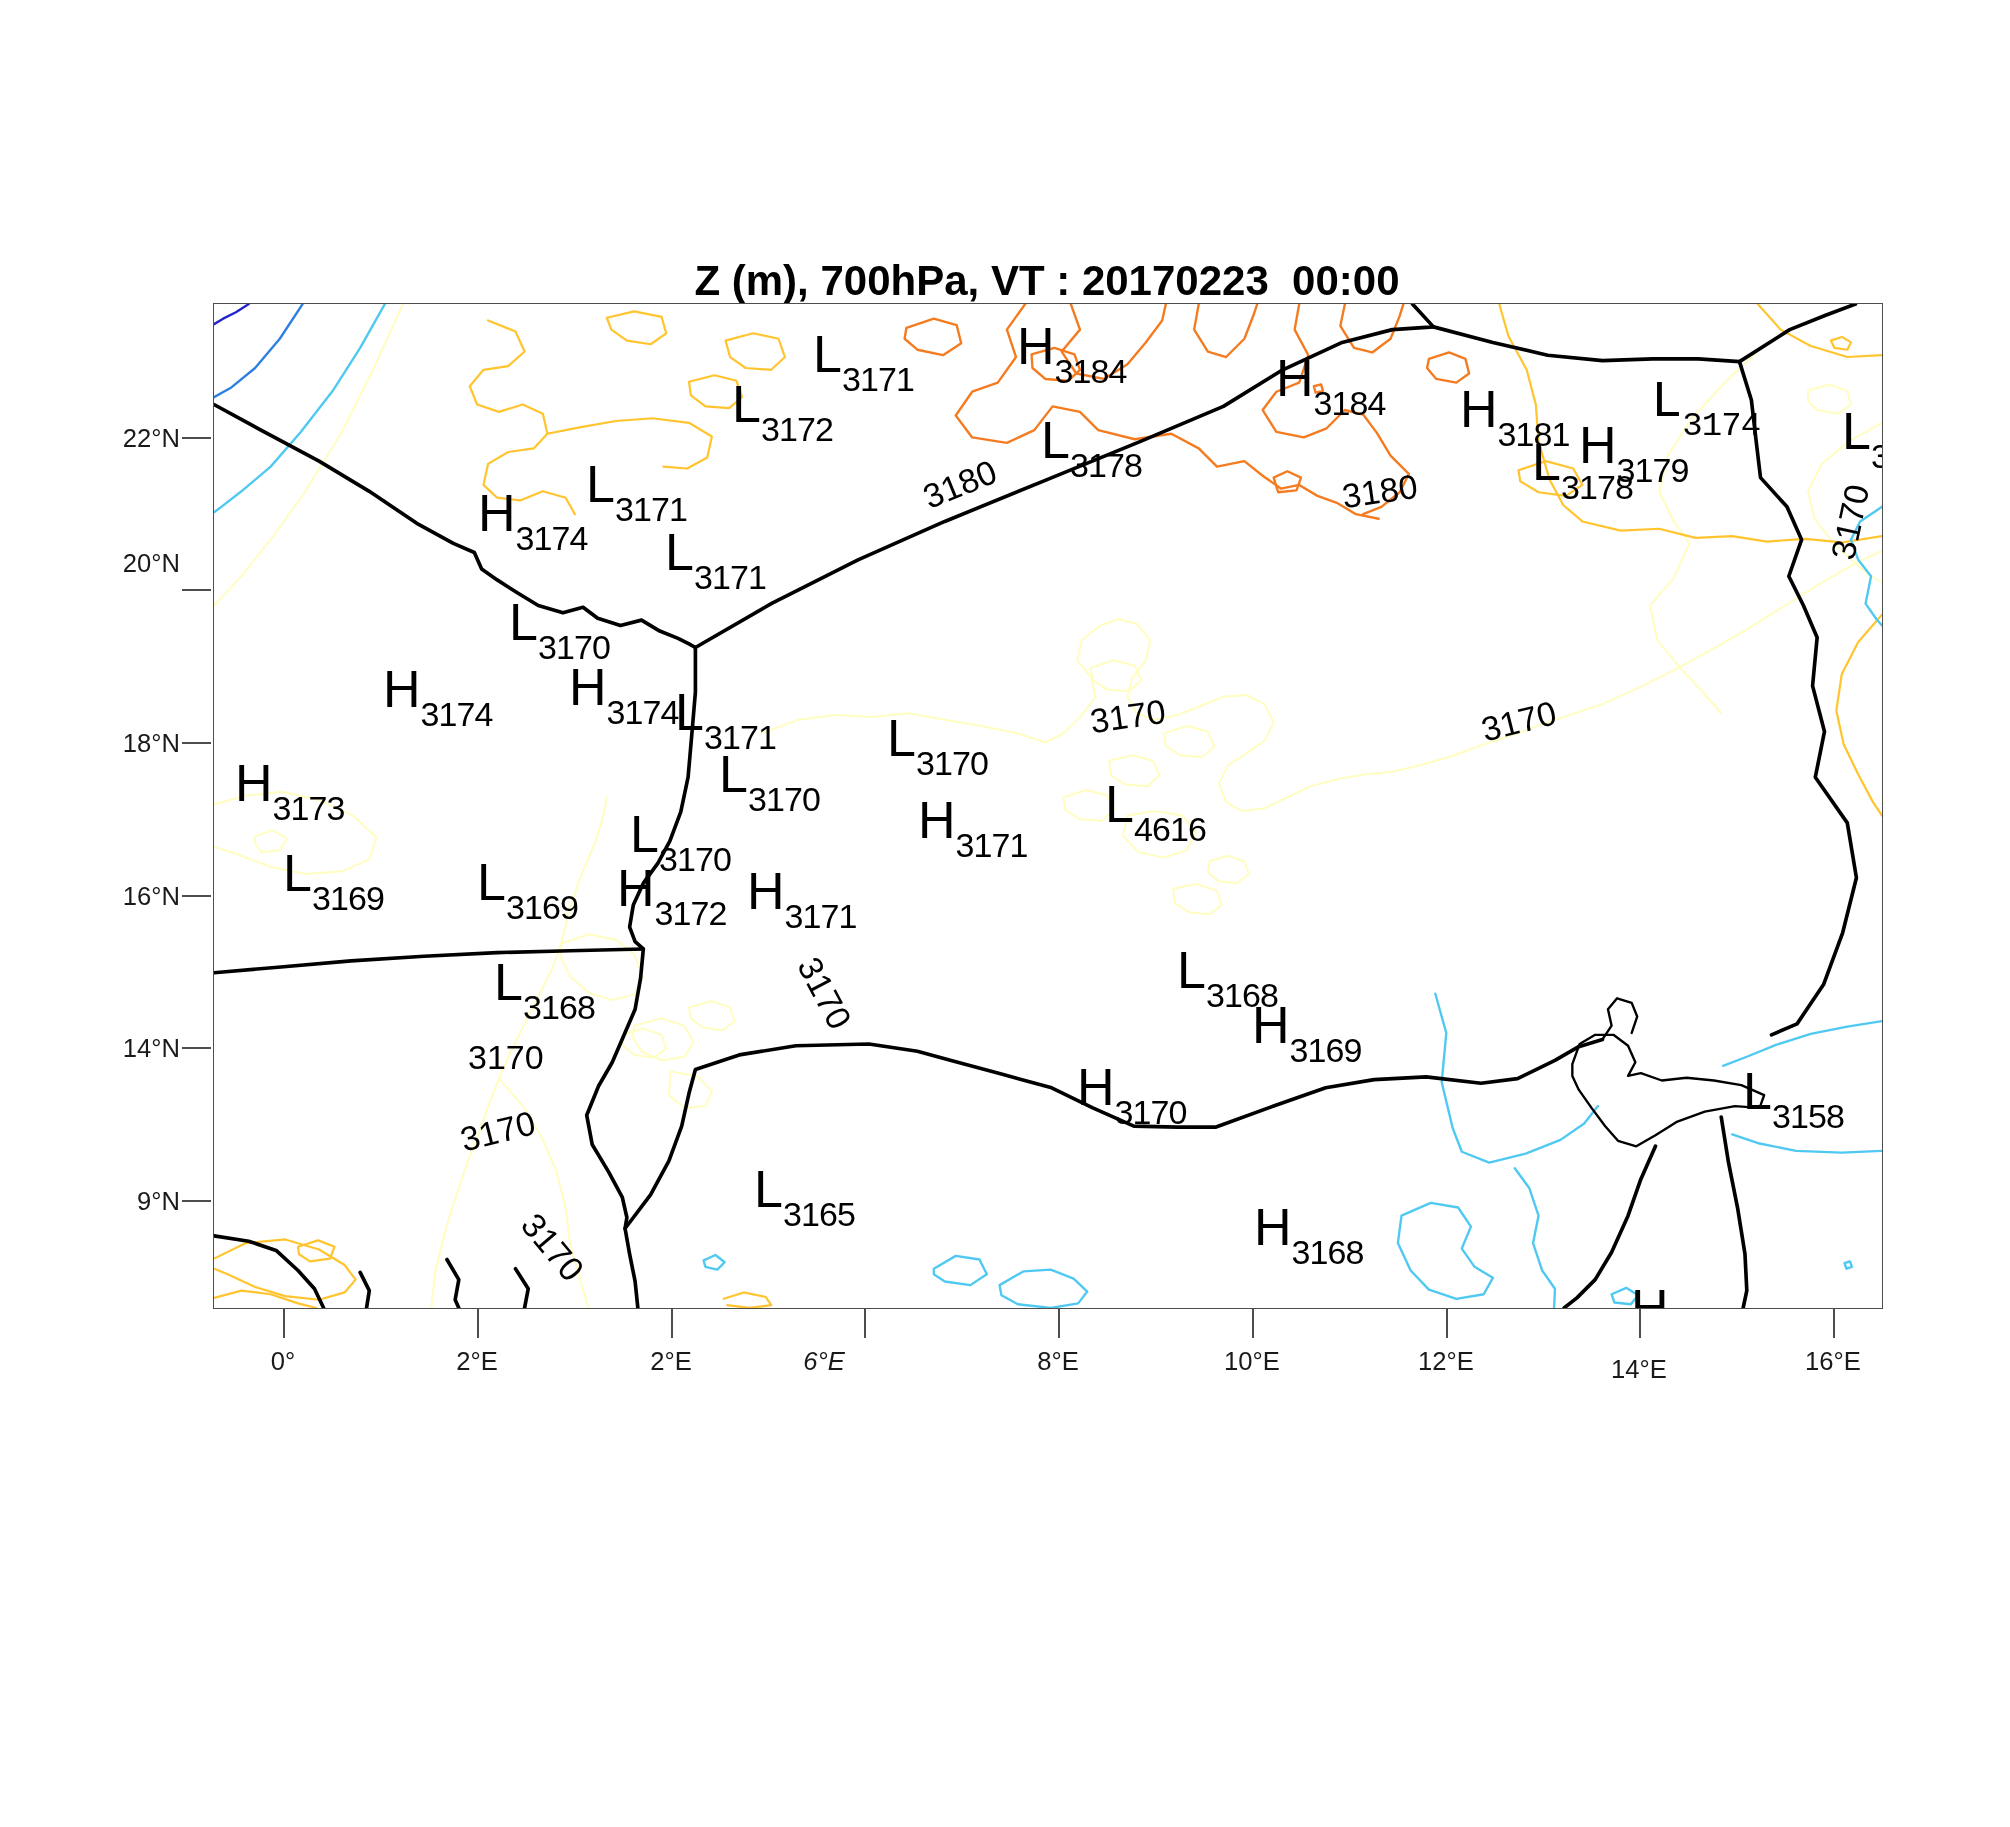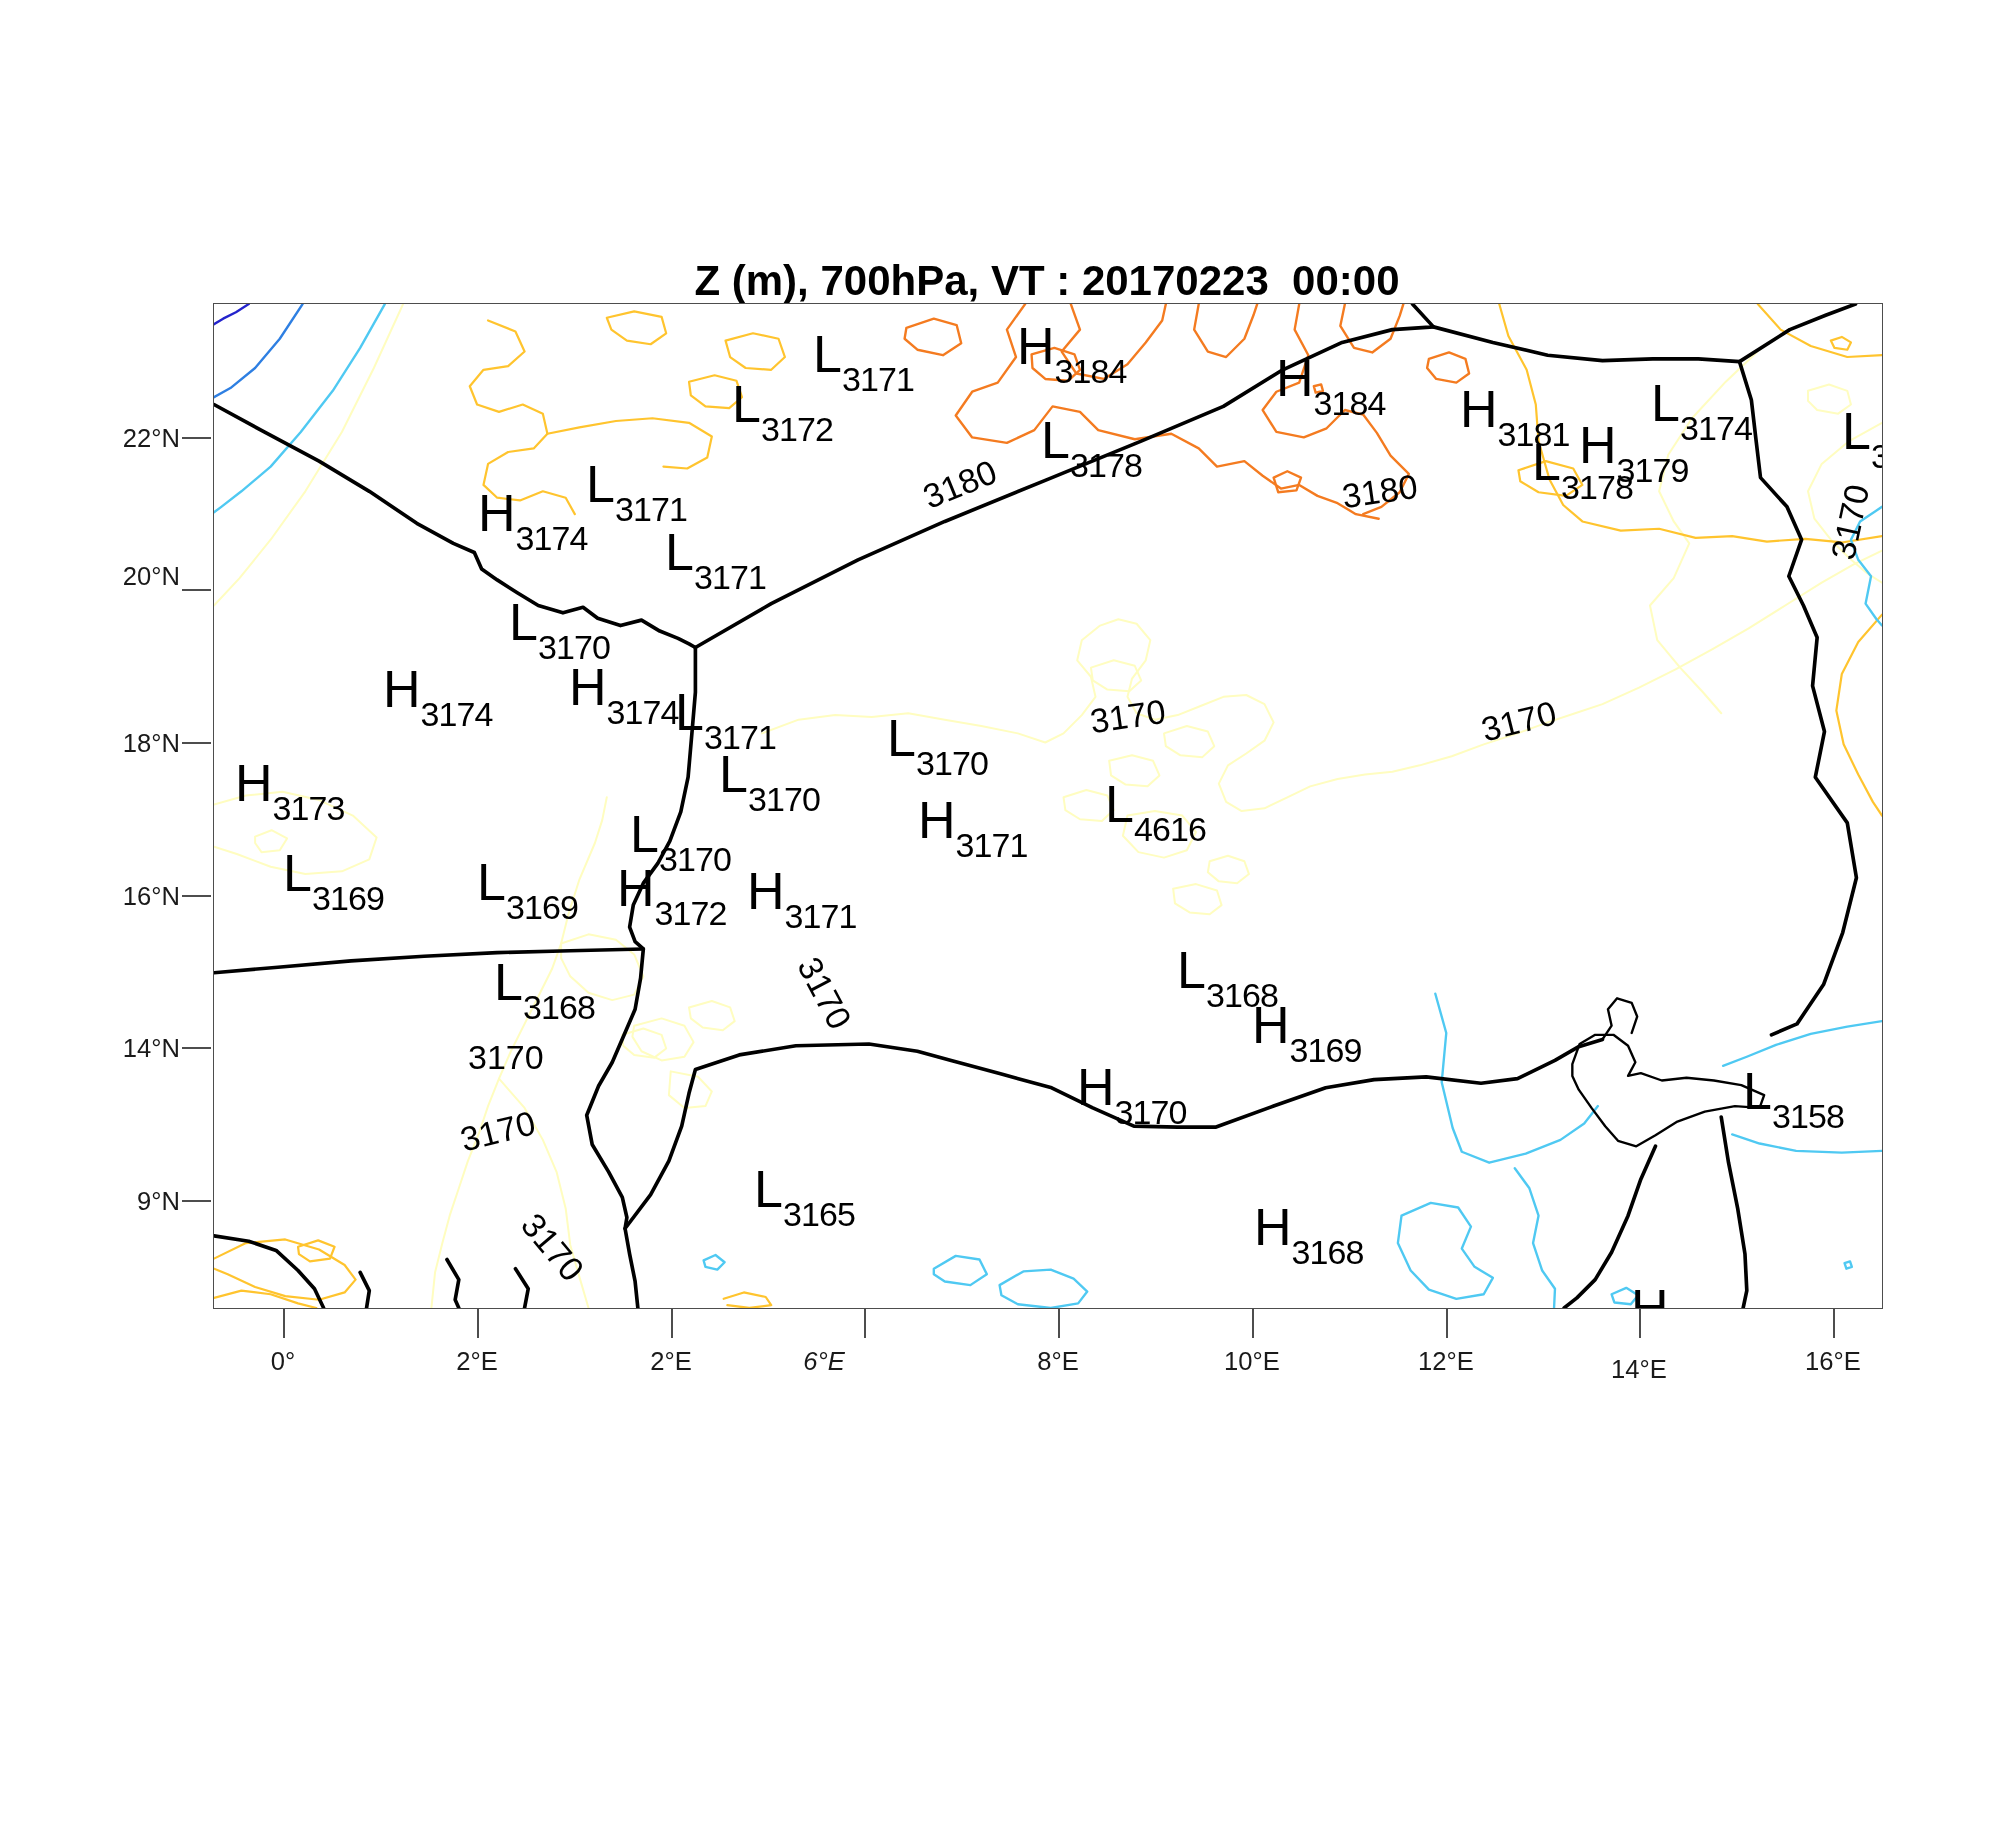--- a/index.html
+++ b/index.html
@@ -136,21 +136,21 @@
 
     <div id="extrema-layer">
         <span class="ext" style="left: 599px; top: 24px;"><span class="big">L</span><span class="sub">3171</span></span>
         <span class="ext" style="left: 518px; top: 74px;"><span class="big">L</span><span class="sub">3172</span></span>
         <span class="ext" style="left: 803px; top: 16.4px;"><span class="big">H</span><span class="sub">3184</span></span>
         <span class="ext" style="left: 827px; top: 110px;"><span class="big">L</span><span class="sub">3178</span></span>
         <span class="ext" style="left: 1062px; top: 48px;"><span class="big">H</span><span class="sub">3184</span></span>
         <span class="ext" style="left: 1246px; top: 79px;"><span class="big">H</span><span class="sub">3181</span></span>
         <span class="ext" style="left: 1318px; top: 132px;"><span class="big">L</span><span class="sub">3178</span></span>
         <span class="ext" style="left: 1365px; top: 115px;"><span class="big">H</span><span class="sub">3179</span></span>
-        <span class="ext" style="left: 1437px; top: 73px;"><span class="big">L</span><span class="sub">3174</span></span>
+        <span class="ext" style="left: 1437px; top: 73px; font-family: Liberation Mono, monospace;"><span class="big">L</span><span class="sub">3174</span></span>
         <span class="ext" style="left: 1628px; top: 101px;"><span class="big">L</span><span class="sub">3</span></span>
         <span class="ext" style="left: 264px; top: 183px;"><span class="big">H</span><span class="sub">3174</span></span>
         <span class="ext" style="left: 372px; top: 154px;"><span class="big">L</span><span class="sub">3171</span></span>
         <span class="ext" style="left: 451px; top: 222px;"><span class="big">L</span><span class="sub">3171</span></span>
         <span class="ext" style="left: 295px; top: 292px;"><span class="big">L</span><span class="sub">3170</span></span>
         <span class="ext" style="left: 169px; top: 359px;"><span class="big">H</span><span class="sub">3174</span></span>
         <span class="ext" style="left: 355px; top: 357px;"><span class="big">H</span><span class="sub">3174</span></span>
         <span class="ext" style="left: 461px; top: 382px;"><span class="big">L</span><span class="sub">3171</span></span>
         <span class="ext" style="left: 21px; top: 417px; margin-top: 36px;"><span class="big">H</span><span class="sub">3173</span></span>
         <span class="ext" style="left: 673px; top: 408px;"><span class="big">L</span><span class="sub">3170</span></span>
@@ -200,21 +200,21 @@
       <div class="xtick-label" style="left: 1252px;">10°E</div>
       <div class="xtick" style="left: 1446px;"></div>
       <div class="xtick-label" style="left: 1446px;">12°E</div>
       <div class="xtick" style="left: 1639px;"></div>
       <div class="xtick-label" style="left: 1639px; margin-top: 8px;">14°E</div>
       <div class="xtick" style="left: 1833px;"></div>
       <div class="xtick-label" style="left: 1833px;">16°E</div>
       <div class="ytick" style="top: 437px;"></div>
       <div class="ytick-label" style="top: 437px;">22°N</div>
       <div class="ytick" style="top: 589px;"></div>
-      <div class="ytick-label" style="top: 575px; text-align: right;">20°N</div>
+      <div class="ytick-label" style="top: 562px; text-align: right;">20°N</div>
       <div class="ytick" style="top: 742px;"></div>
       <div class="ytick-label" style="top: 742px;">18°N</div>
       <div class="ytick" style="top: 895px;"></div>
       <div class="ytick-label" style="top: 895px;">16°N</div>
       <div class="ytick" style="top: 1047px;"></div>
       <div class="ytick-label" style="top: 1047px;">14°N</div>
       <div class="ytick" style="top: 1200px;"></div>
       <div class="ytick-label" style="top: 1200px;">9°N</div>
     </div>
 

